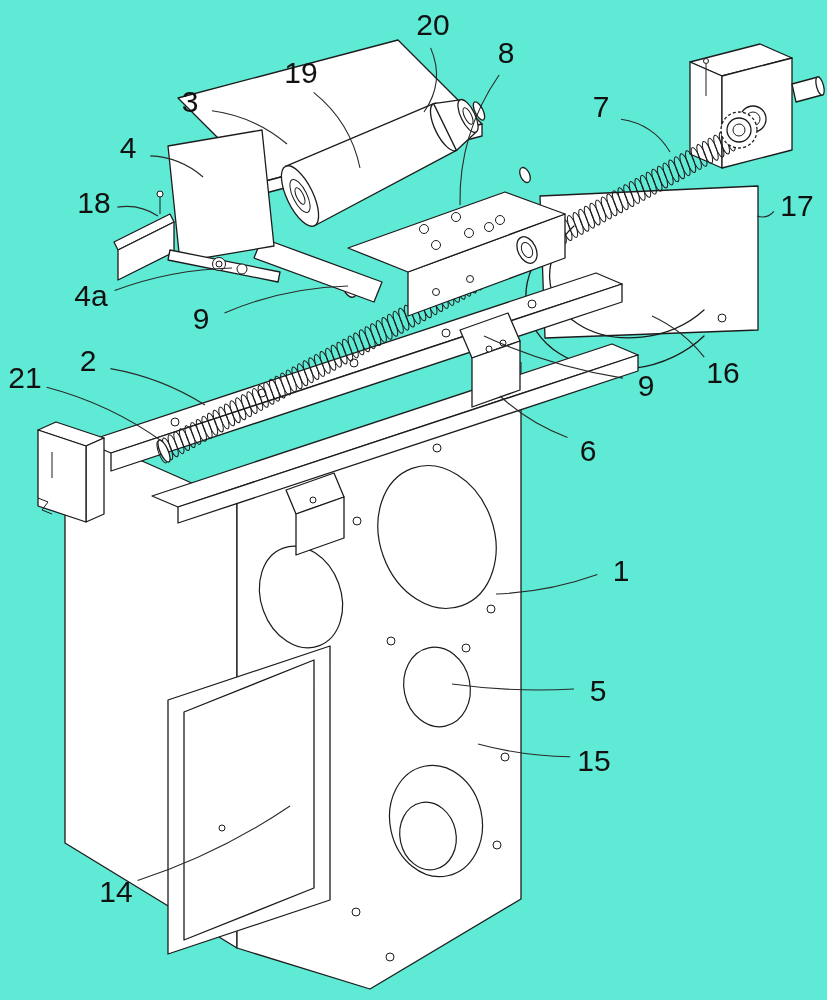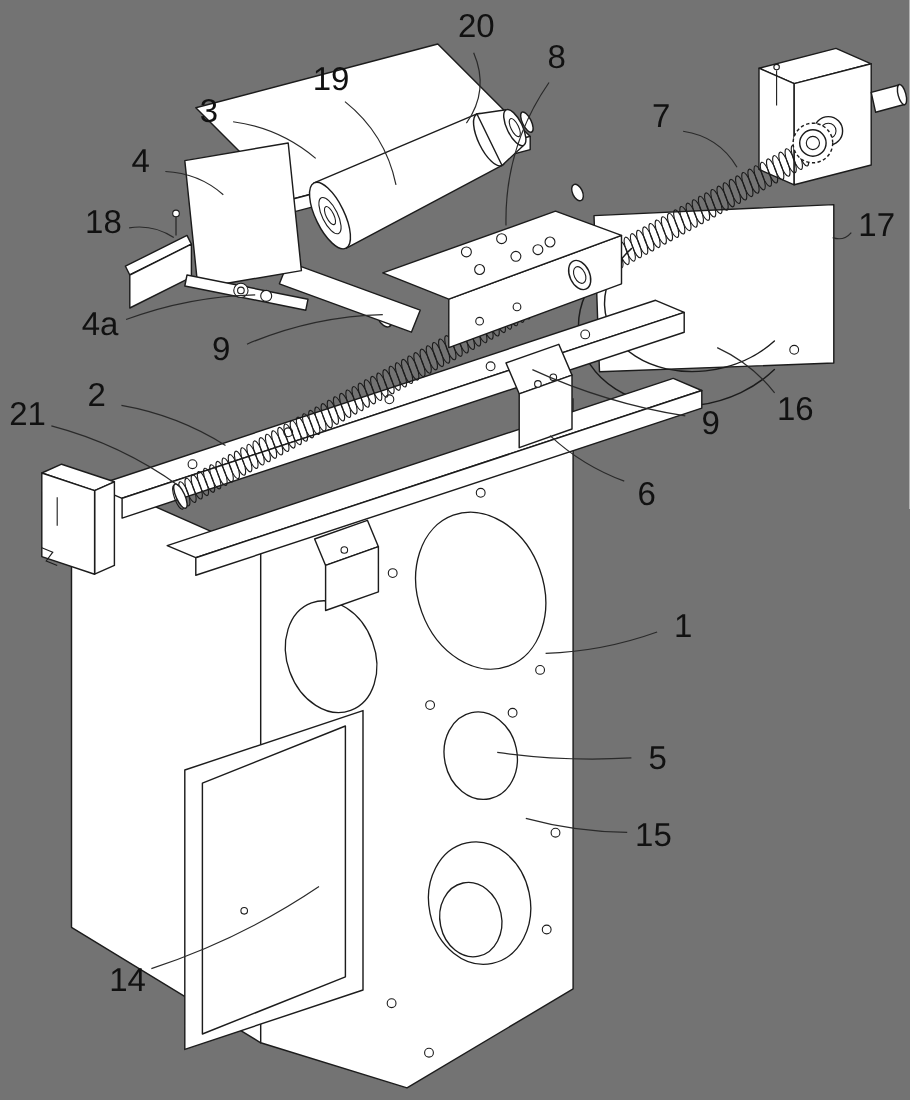--- a/index.html
+++ b/index.html
@@ -1,16 +1,16 @@
 <!DOCTYPE html>
 <html><head>
 <meta charset="utf-8">
 <style>
   html,body{margin:0;padding:0;background:#ffffff;}
-  .stage{position:relative;width:827px;height:1000px;background:#737373;overflow:hidden;
+  .stage{position:relative;width:827px;height:1000px;background:#5eead4;overflow:hidden;
          font-family:"Liberation Sans", sans-serif;}
   svg{position:absolute;left:0;top:0;}
   .ln{fill:none;stroke:#1c1c1c;stroke-width:1.3;stroke-linejoin:round;stroke-linecap:round;}
   .fw{fill:#ffffff;stroke:#1c1c1c;stroke-width:1.3;stroke-linejoin:round;}
   .thin{fill:none;stroke:#1c1c1c;stroke-width:1;}
   .hole{fill:#ffffff;stroke:#1c1c1c;stroke-width:1.2;}
   .dot{fill:#ffffff;stroke:#1c1c1c;stroke-width:1;}
   #screw-coil ellipse{fill:none;stroke:#1c1c1c;stroke-width:1;}
   .leader{fill:none;stroke:#2a2a2a;stroke-width:1.1;}
   .part-num{font:400 30px "Liberation Sans", sans-serif;fill:#111111;

